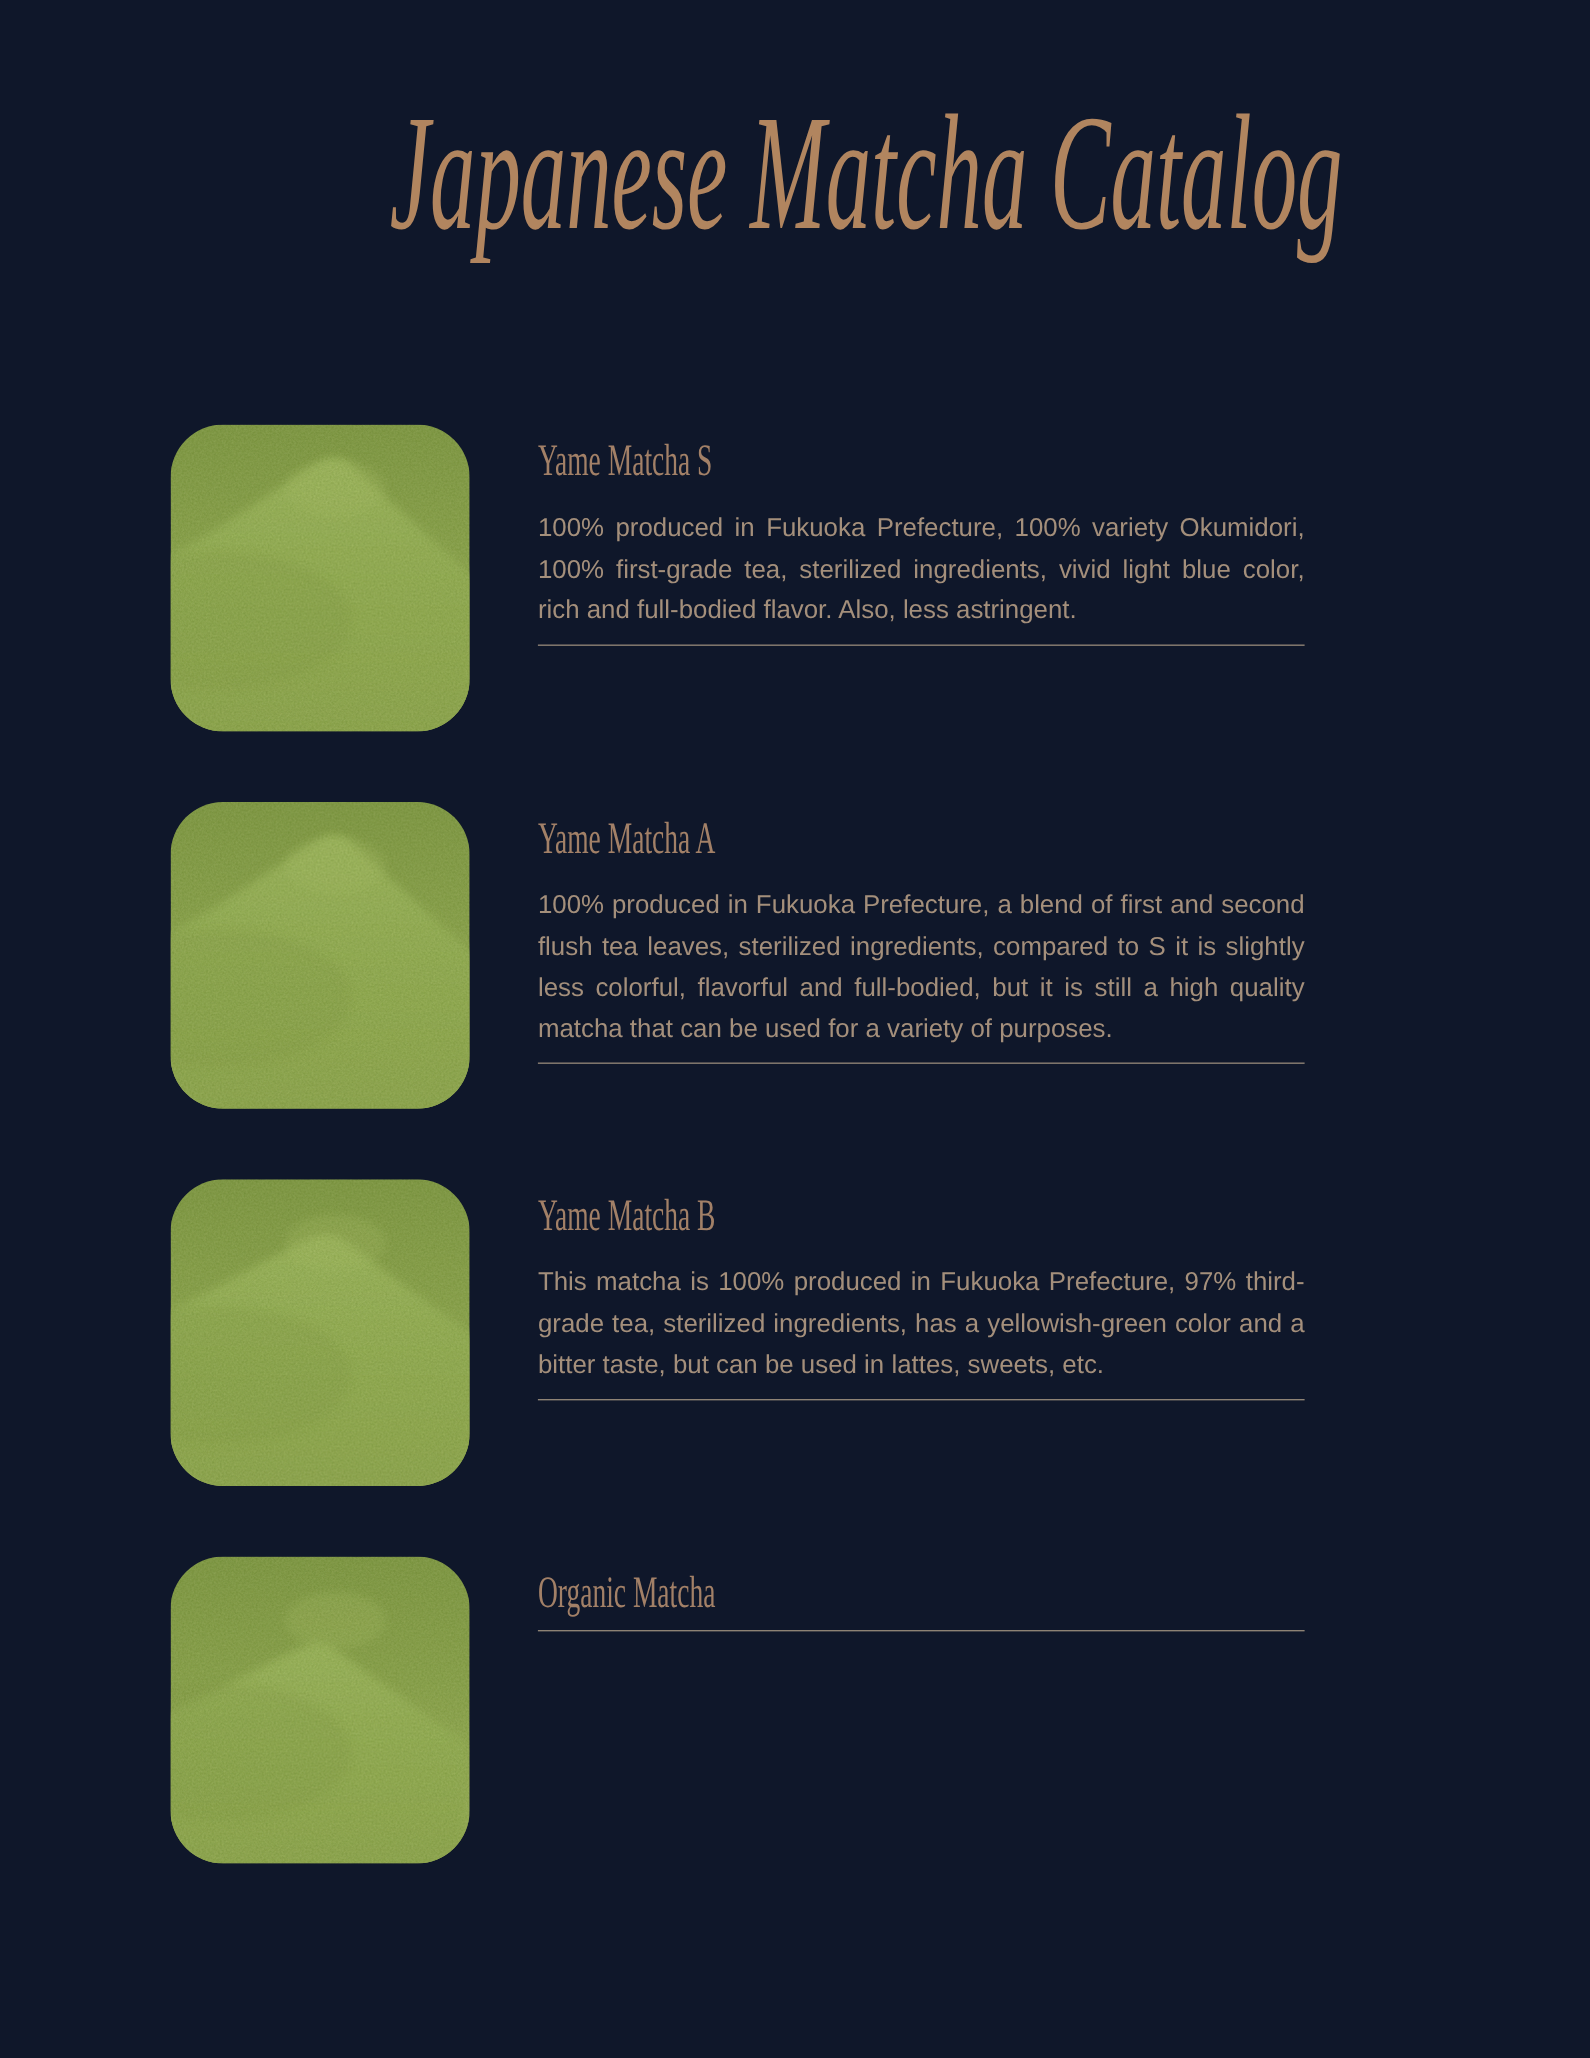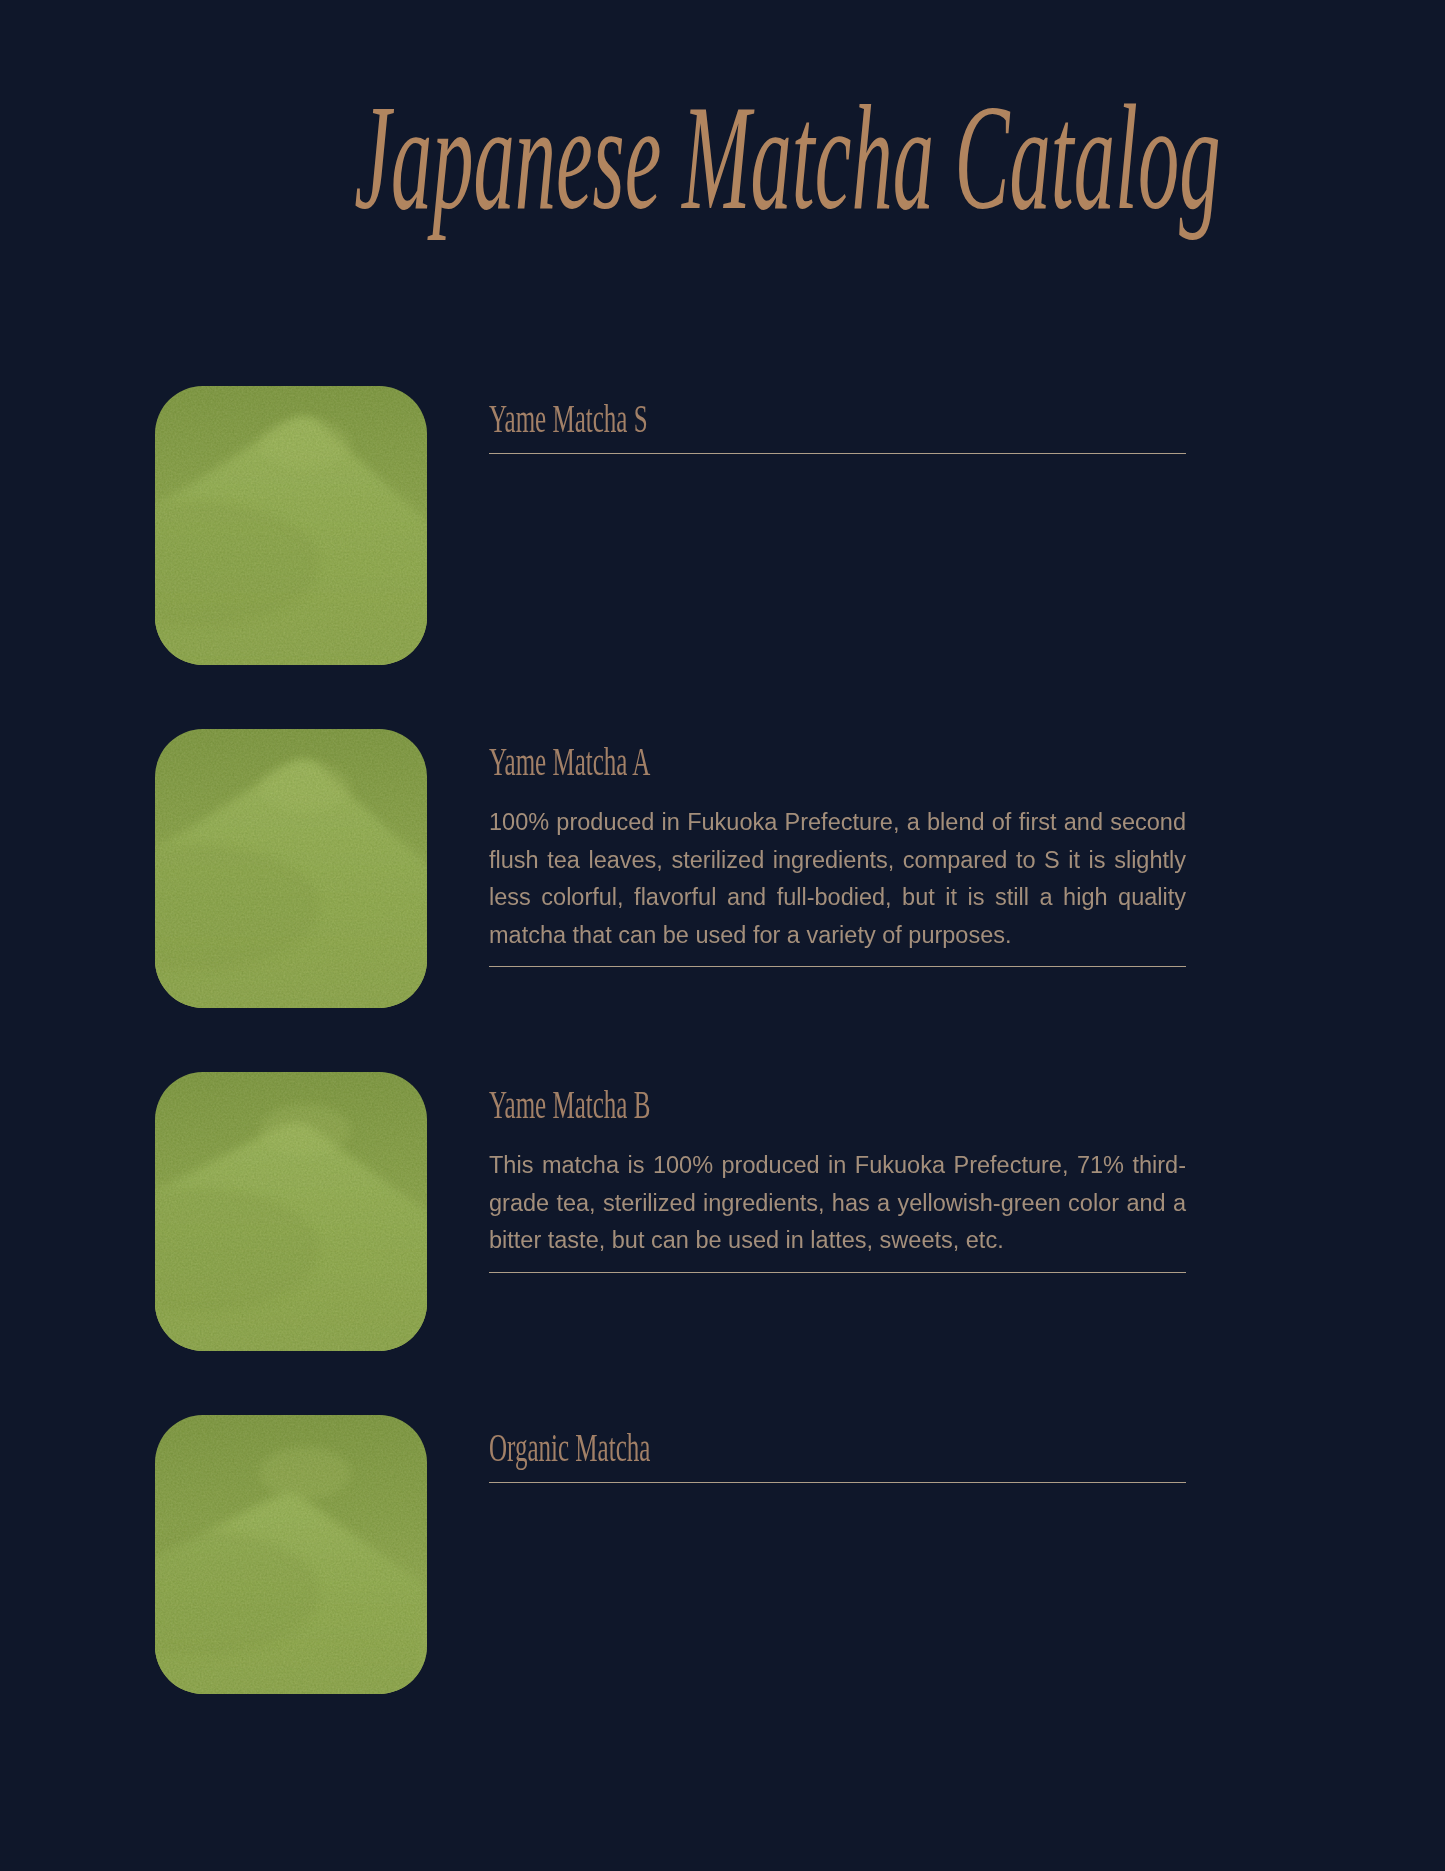--- a/index.html
+++ b/index.html
@@ -128,20 +128,21 @@
           <path class="mound" d="M -6 122 C 40 100, 95 58, 136 34 C 148 27, 158 30, 168 40 C 206 76, 246 112, 278 140 L 278 285 L -6 285 Z" fill="url(#moundGrad)"></path>
         </g>
         <ellipse class="soft-shape" cx="44" cy="178" rx="120" ry="62" fill="#7a923c" opacity="0.28" filter="url(#soft)"></ellipse>
         <ellipse class="soft-shape" cx="150" cy="58" rx="46" ry="26" fill="#a5bb62" opacity="0.30" filter="url(#soft)"></ellipse>
         <rect x="0" y="0" width="272" height="279" filter="url(#grainDark)" opacity="0.40"></rect>
         <rect x="0" y="0" width="272" height="279" filter="url(#grainLight)" opacity="0.30"></rect>
       </svg>
     </div>
     <div class="info">
       <h2 class="entry-name">Yame Matcha S</h2>
+      <p class="entry-desc"> 100% produced in Fukuoka Prefecture, 100% variety Okumidori, 100% first-grade tea, sterilized ingredients, vivid light blue color, rich and full-bodied flavor. Also, less astringent.</p>
       <div class="divider"></div>
     </div>
   </section>
 
   <section class="entry entry-2">
     <div class="photo">
       <svg viewBox="0 0 272 279" preserveAspectRatio="none" aria-hidden="true">
         <defs>
           <linearGradient id="bgGrad" x1="0" y1="0" x2="0" y2="1">
             <stop offset="0" stop-color="#78913c"></stop>
@@ -213,21 +214,21 @@
           <path class="mound" d="M -6 122 C 40 100, 95 58, 136 34 C 148 27, 158 30, 168 40 C 206 76, 246 112, 278 140 L 278 285 L -6 285 Z" fill="url(#moundGrad)"></path>
         </g>
         <ellipse class="soft-shape" cx="44" cy="178" rx="120" ry="62" fill="#7a923c" opacity="0.28" filter="url(#soft)"></ellipse>
         <ellipse class="soft-shape" cx="150" cy="58" rx="46" ry="26" fill="#a5bb62" opacity="0.30" filter="url(#soft)"></ellipse>
         <rect x="0" y="0" width="272" height="279" filter="url(#grainDark)" opacity="0.40"></rect>
         <rect x="0" y="0" width="272" height="279" filter="url(#grainLight)" opacity="0.30"></rect>
       </svg>
     </div>
     <div class="info">
       <h2 class="entry-name">Yame Matcha B</h2>
-      <p class="entry-desc">This matcha is 100% produced in Fukuoka Prefecture, 71% third-grade tea, sterilized ingredients, has a yellowish-green color and a bitter taste, but can be used in lattes, sweets, etc.</p>
+      <p class="entry-desc">This matcha is 100% produced in Fukuoka Prefecture, 97% third-grade tea, sterilized ingredients, has a yellowish-green color and a bitter taste, but can be used in lattes, sweets, etc.</p>
       <div class="divider"></div>
     </div>
   </section>
 
   <section class="entry entry-4">
     <div class="photo">
       <svg viewBox="0 0 272 279" preserveAspectRatio="none" aria-hidden="true">
         <defs>
           <linearGradient id="bgGrad" x1="0" y1="0" x2="0" y2="1">
             <stop offset="0" stop-color="#78913c"></stop>

